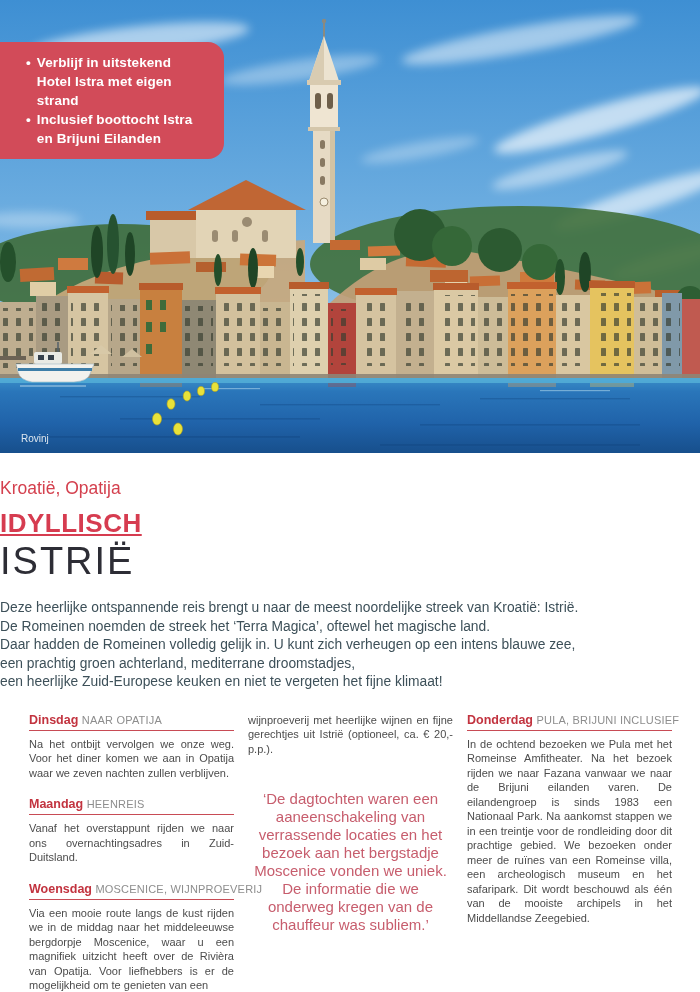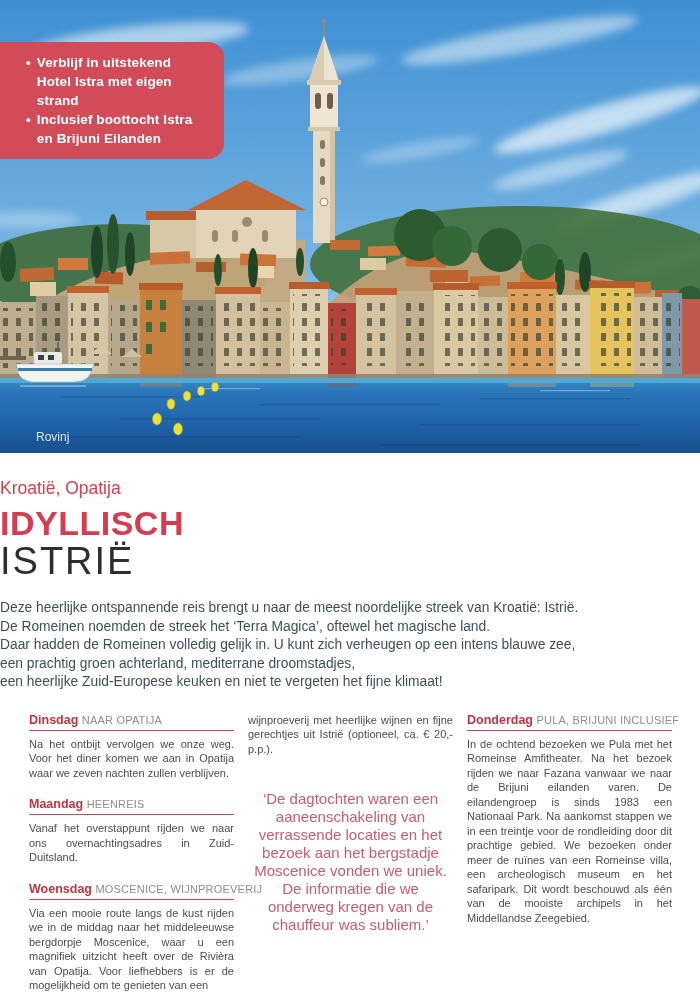--- a/index.html
+++ b/index.html
@@ -13,26 +13,26 @@
   .badge{
     position:absolute;left:0;top:42px;width:224px;box-sizing:border-box;
     background:#d24b59;color:#ffffff;border-radius:0 16px 16px 0;
     padding:11px 14px 11px 26px;font-size:13.5px;line-height:19px;font-weight:bold;
     letter-spacing:.1px;
   }
   .badge-item{display:flex;}
   .badge-item .bullet{margin-right:6px;}
   .badge-item .txt{width:168px;}
   .caption{
-    position:absolute;left:36px;bottom:9px;color:#eef3f6;font-size:12px;opacity:.92;
+    position:absolute;left:21px;bottom:9px;color:#eef3f6;font-size:10px;opacity:.92;
   }
   
   .header{padding-top:24px;}
   .subtitle{color:#d4404e;font-size:17.5px;line-height:22px;}
-  .title1{color:#d63c50;font-size:34px;line-height:36px;font-weight:bold;margin:6px 0 0;letter-spacing:.5px;}
+  .title1{color:#d63c50;font-size:26px;line-height:36px;font-weight:bold;margin:6px 0 0;letter-spacing:.5px;text-decoration:underline;}
   .title2{color:#2d2d35;font-size:38px;line-height:36px;font-weight:400;margin:2px 0 0;letter-spacing:2px;}
   
   .intro{margin-top:20px;text-align:left;color:#3d5059;font-size:13.8px;line-height:18.5px;}
   
   .columns{
     display:flex;gap:14px;padding:0 29px;margin-top:21px;flex:0 0 auto;
   }
   .col{width:205px;flex:0 0 auto;}
   .day-section{margin-bottom:17px;}
   .day-heading{

